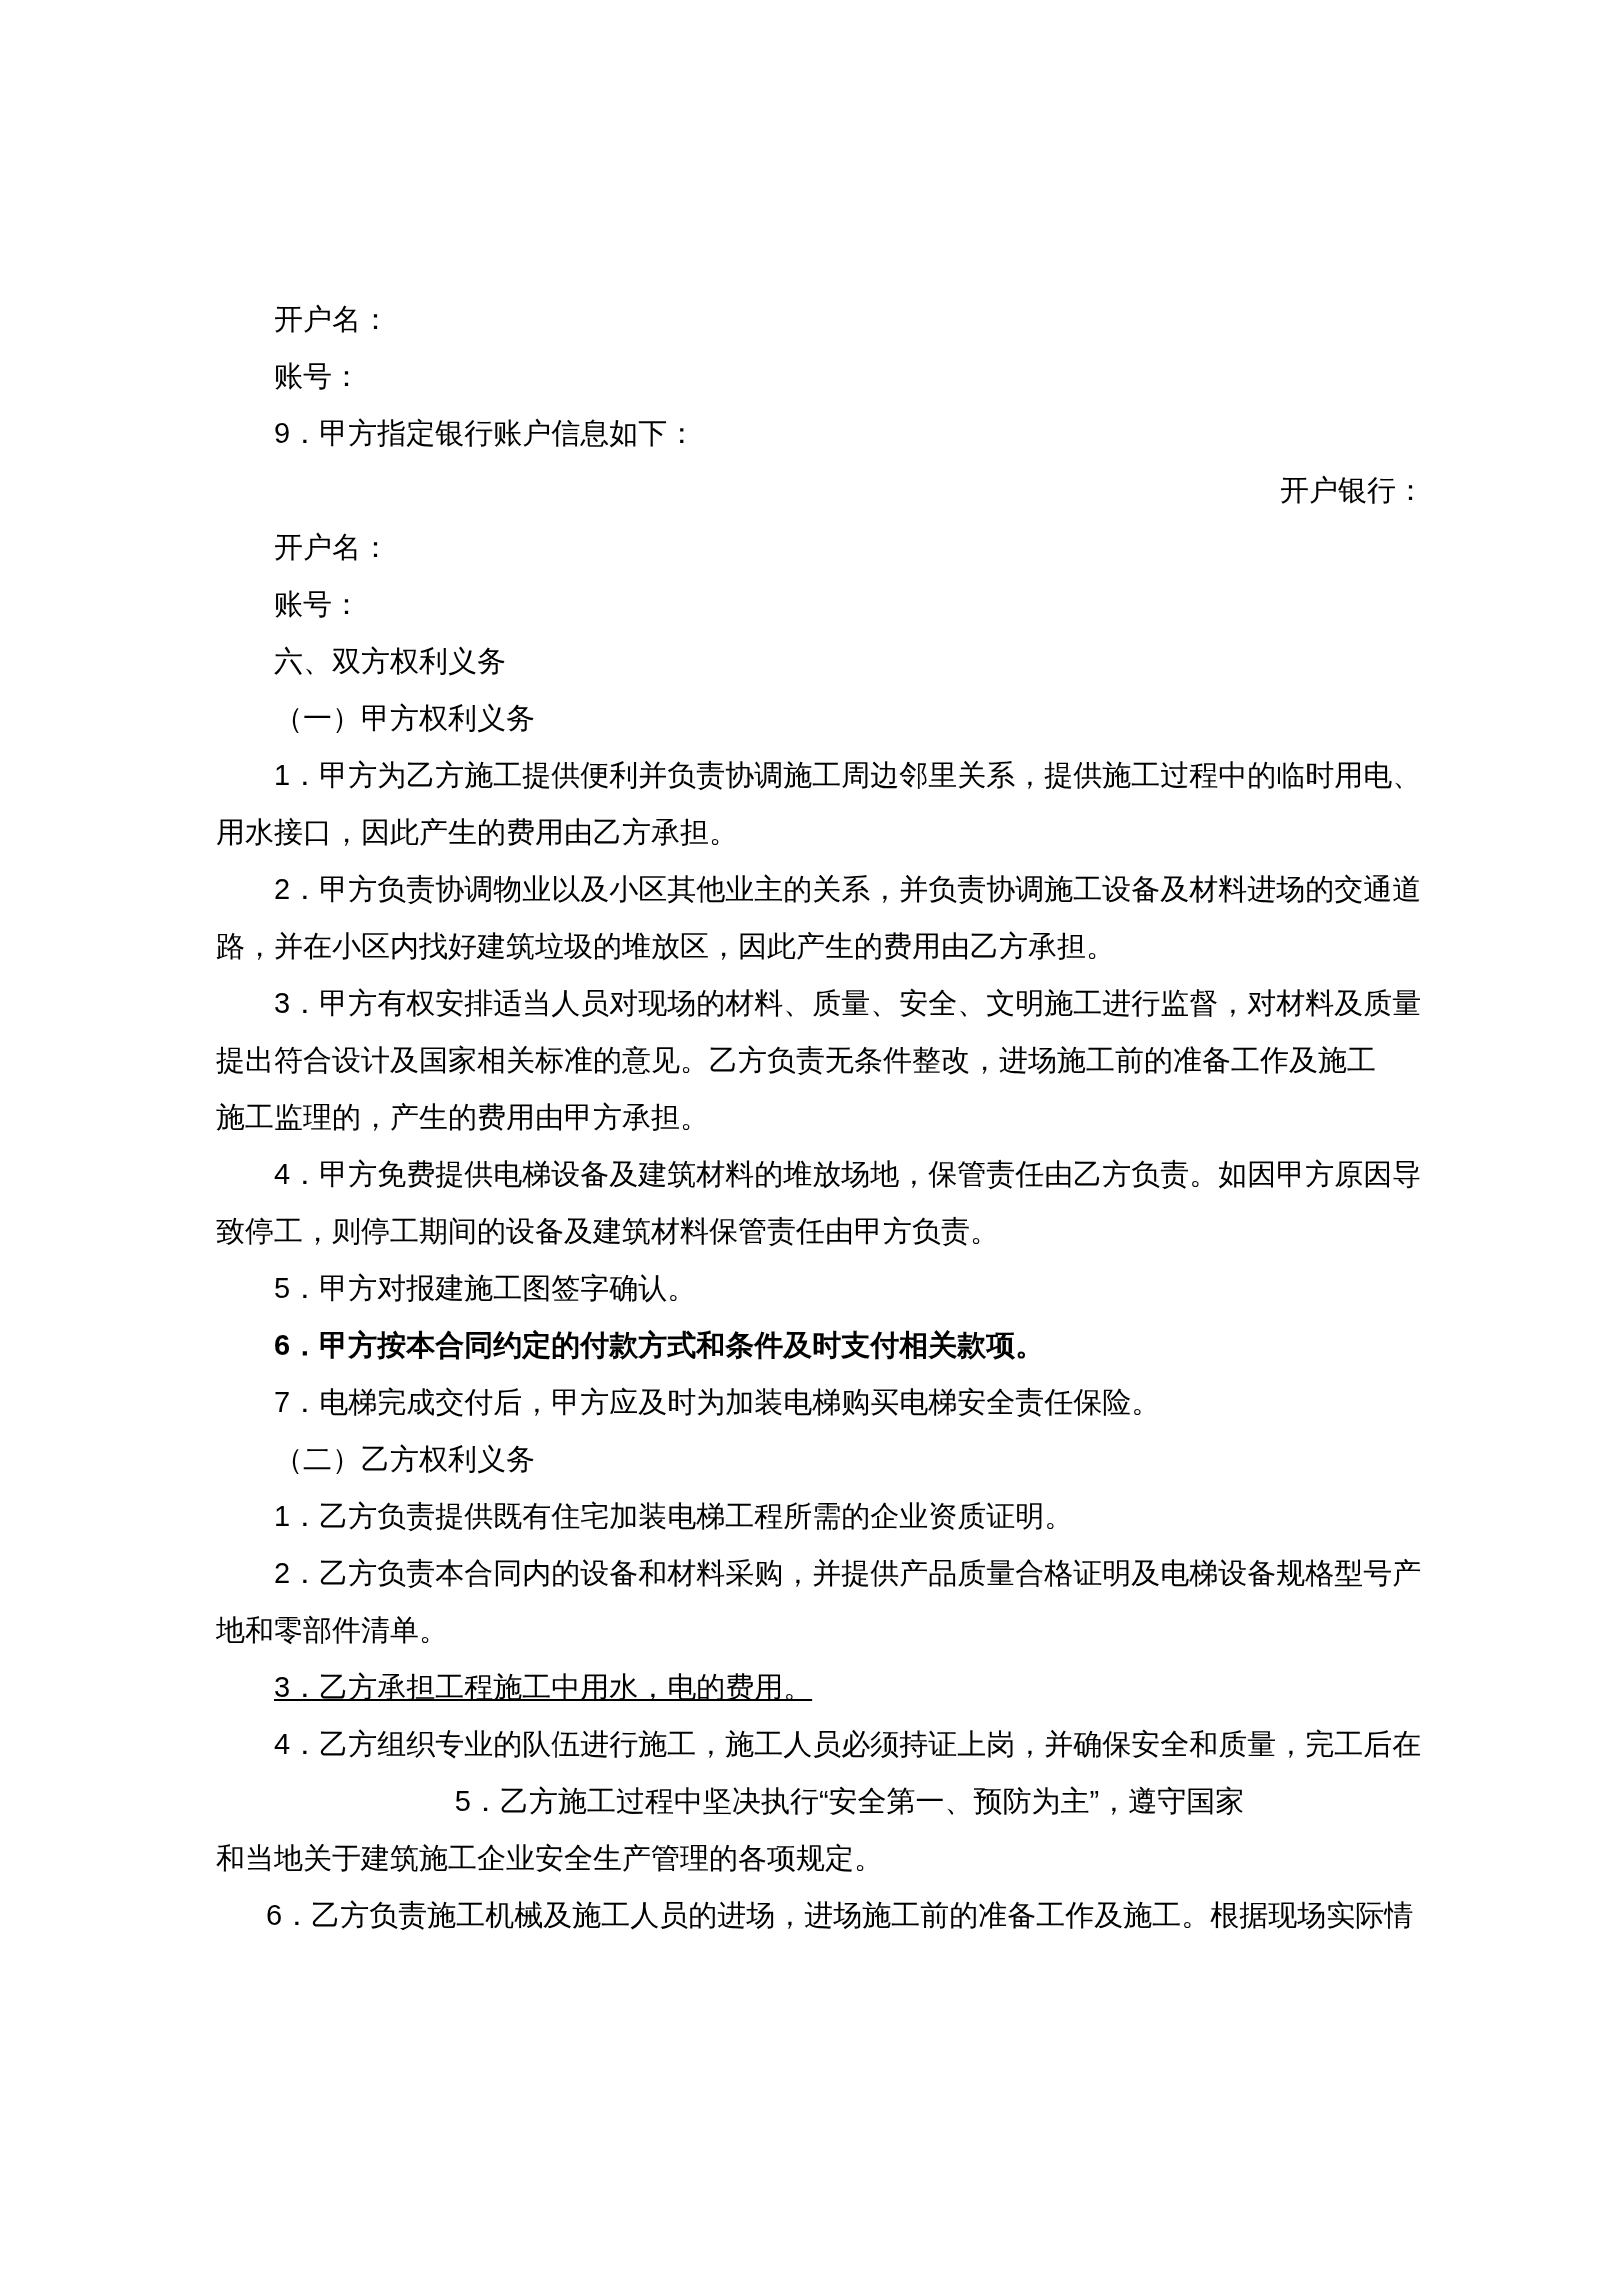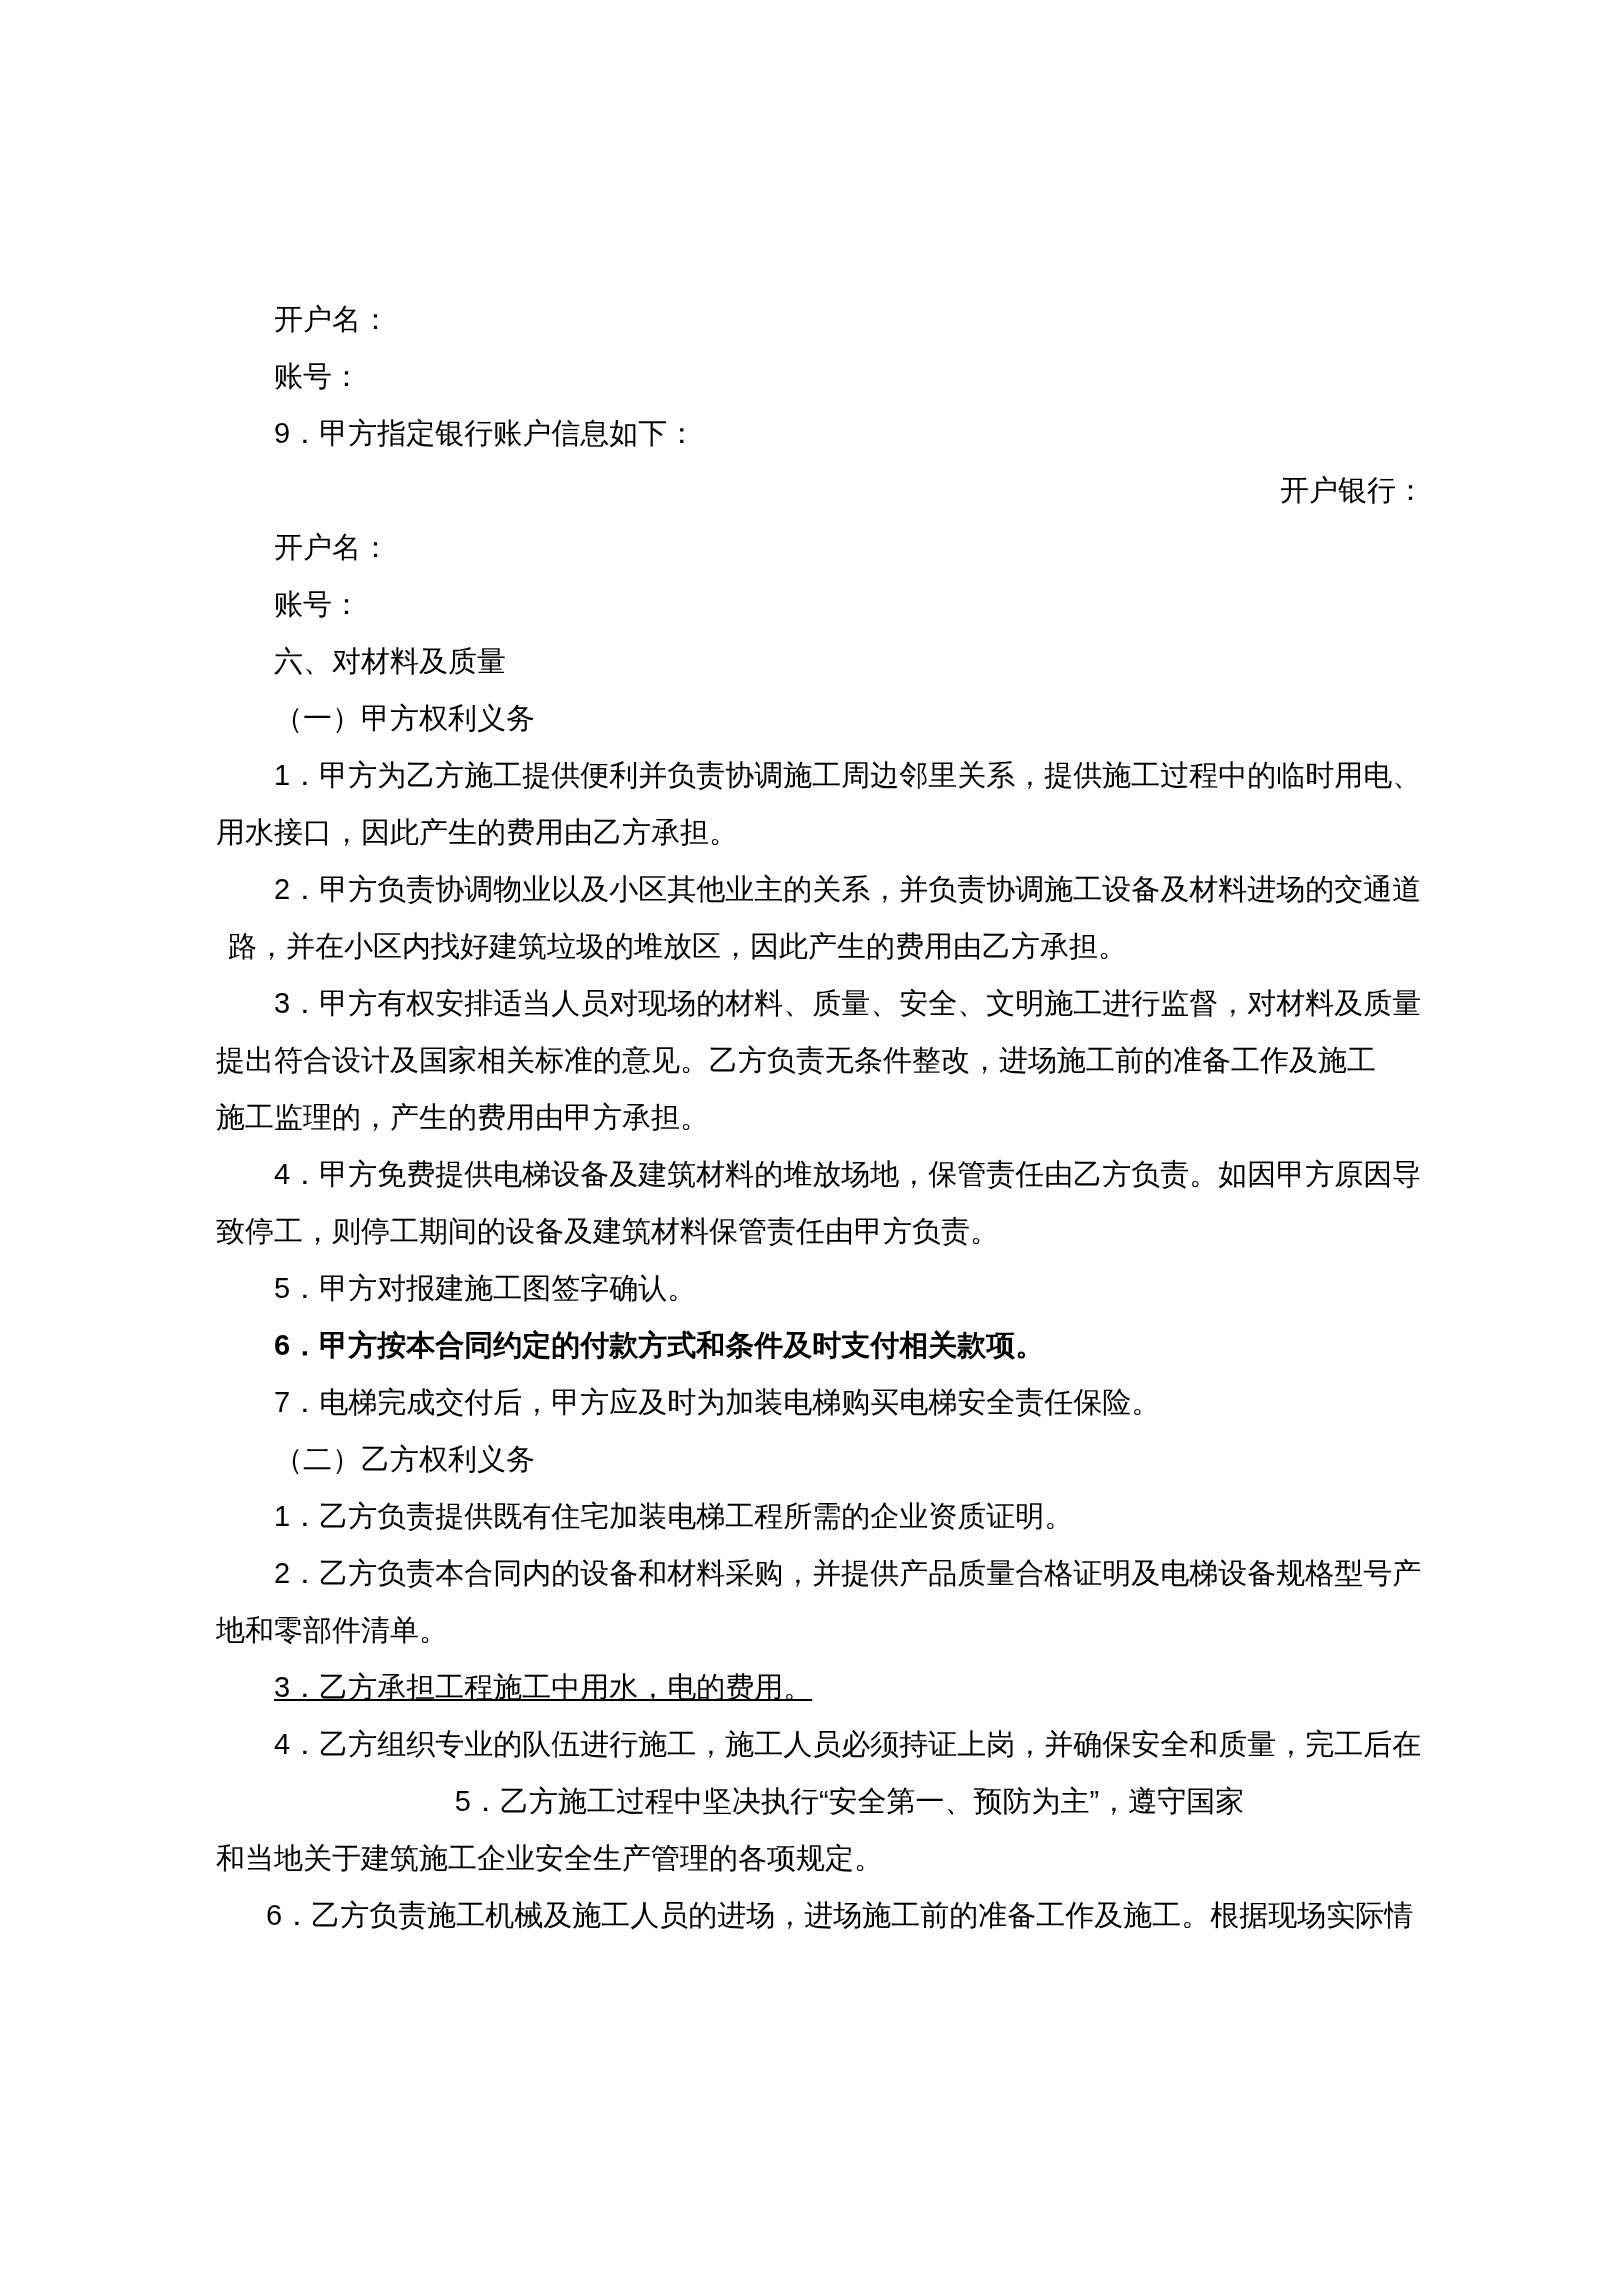--- a/index.html
+++ b/index.html
@@ -39,26 +39,26 @@
 <body>
 
 <div class="page">
   <div class="text-block">
       <div class="line" style="padding-left: 58px;">开户名：</div>
       <div class="line" style="padding-left: 58px;">账号：</div>
       <div class="line" style="padding-left: 58px;">9．甲方指定银行账户信息如下：</div>
       <div class="line" style="padding-left: 58px; text-align: right;">开户银行：</div>
       <div class="line" style="padding-left: 58px;">开户名：</div>
       <div class="line" style="padding-left: 58px;">账号：</div>
-      <div class="line" style="padding-left: 58px;">六、对材料及质量</div>
+      <div class="line" style="padding-left: 58px;">六、双方权利义务</div>
       <div class="line" style="padding-left: 58px;">（一）甲方权利义务</div>
       <div class="line" style="padding-left: 58px;">1．甲方为乙方施工提供便利并负责协调施工周边邻里关系，提供施工过程中的临时用电、</div>
       <div class="line" style="padding-left: 0px;">用水接口，因此产生的费用由乙方承担。</div>
       <div class="line" style="padding-left: 58px;">2．甲方负责协调物业以及小区其他业主的关系，并负责协调施工设备及材料进场的交通道</div>
-      <div class="line" style="padding-left: 0px; margin-left: 12px;">路，并在小区内找好建筑垃圾的堆放区，因此产生的费用由乙方承担。</div>
+      <div class="line" style="padding-left: 0px;">路，并在小区内找好建筑垃圾的堆放区，因此产生的费用由乙方承担。</div>
       <div class="line" style="padding-left: 58px;">3．甲方有权安排适当人员对现场的材料、质量、安全、文明施工进行监督，对材料及质量</div>
       <div class="line" style="padding-left: 0px;">提出符合设计及国家相关标准的意见。乙方负责无条件整改，进场施工前的准备工作及施工</div>
       <div class="line" style="padding-left: 0px;">施工监理的，产生的费用由甲方承担。</div>
       <div class="line" style="padding-left: 58px;">4．甲方免费提供电梯设备及建筑材料的堆放场地，保管责任由乙方负责。如因甲方原因导</div>
       <div class="line" style="padding-left: 0px;">致停工，则停工期间的设备及建筑材料保管责任由甲方负责。</div>
       <div class="line" style="padding-left: 58px;">5．甲方对报建施工图签字确认。</div>
       <div class="line" style="padding-left: 58px; font-weight: bold;">6．甲方按本合同约定的付款方式和条件及时支付相关款项。</div>
       <div class="line" style="padding-left: 58px;">7．电梯完成交付后，甲方应及时为加装电梯购买电梯安全责任保险。</div>
       <div class="line" style="padding-left: 58px;">（二）乙方权利义务</div>
       <div class="line" style="padding-left: 58px;">1．乙方负责提供既有住宅加装电梯工程所需的企业资质证明。</div>

